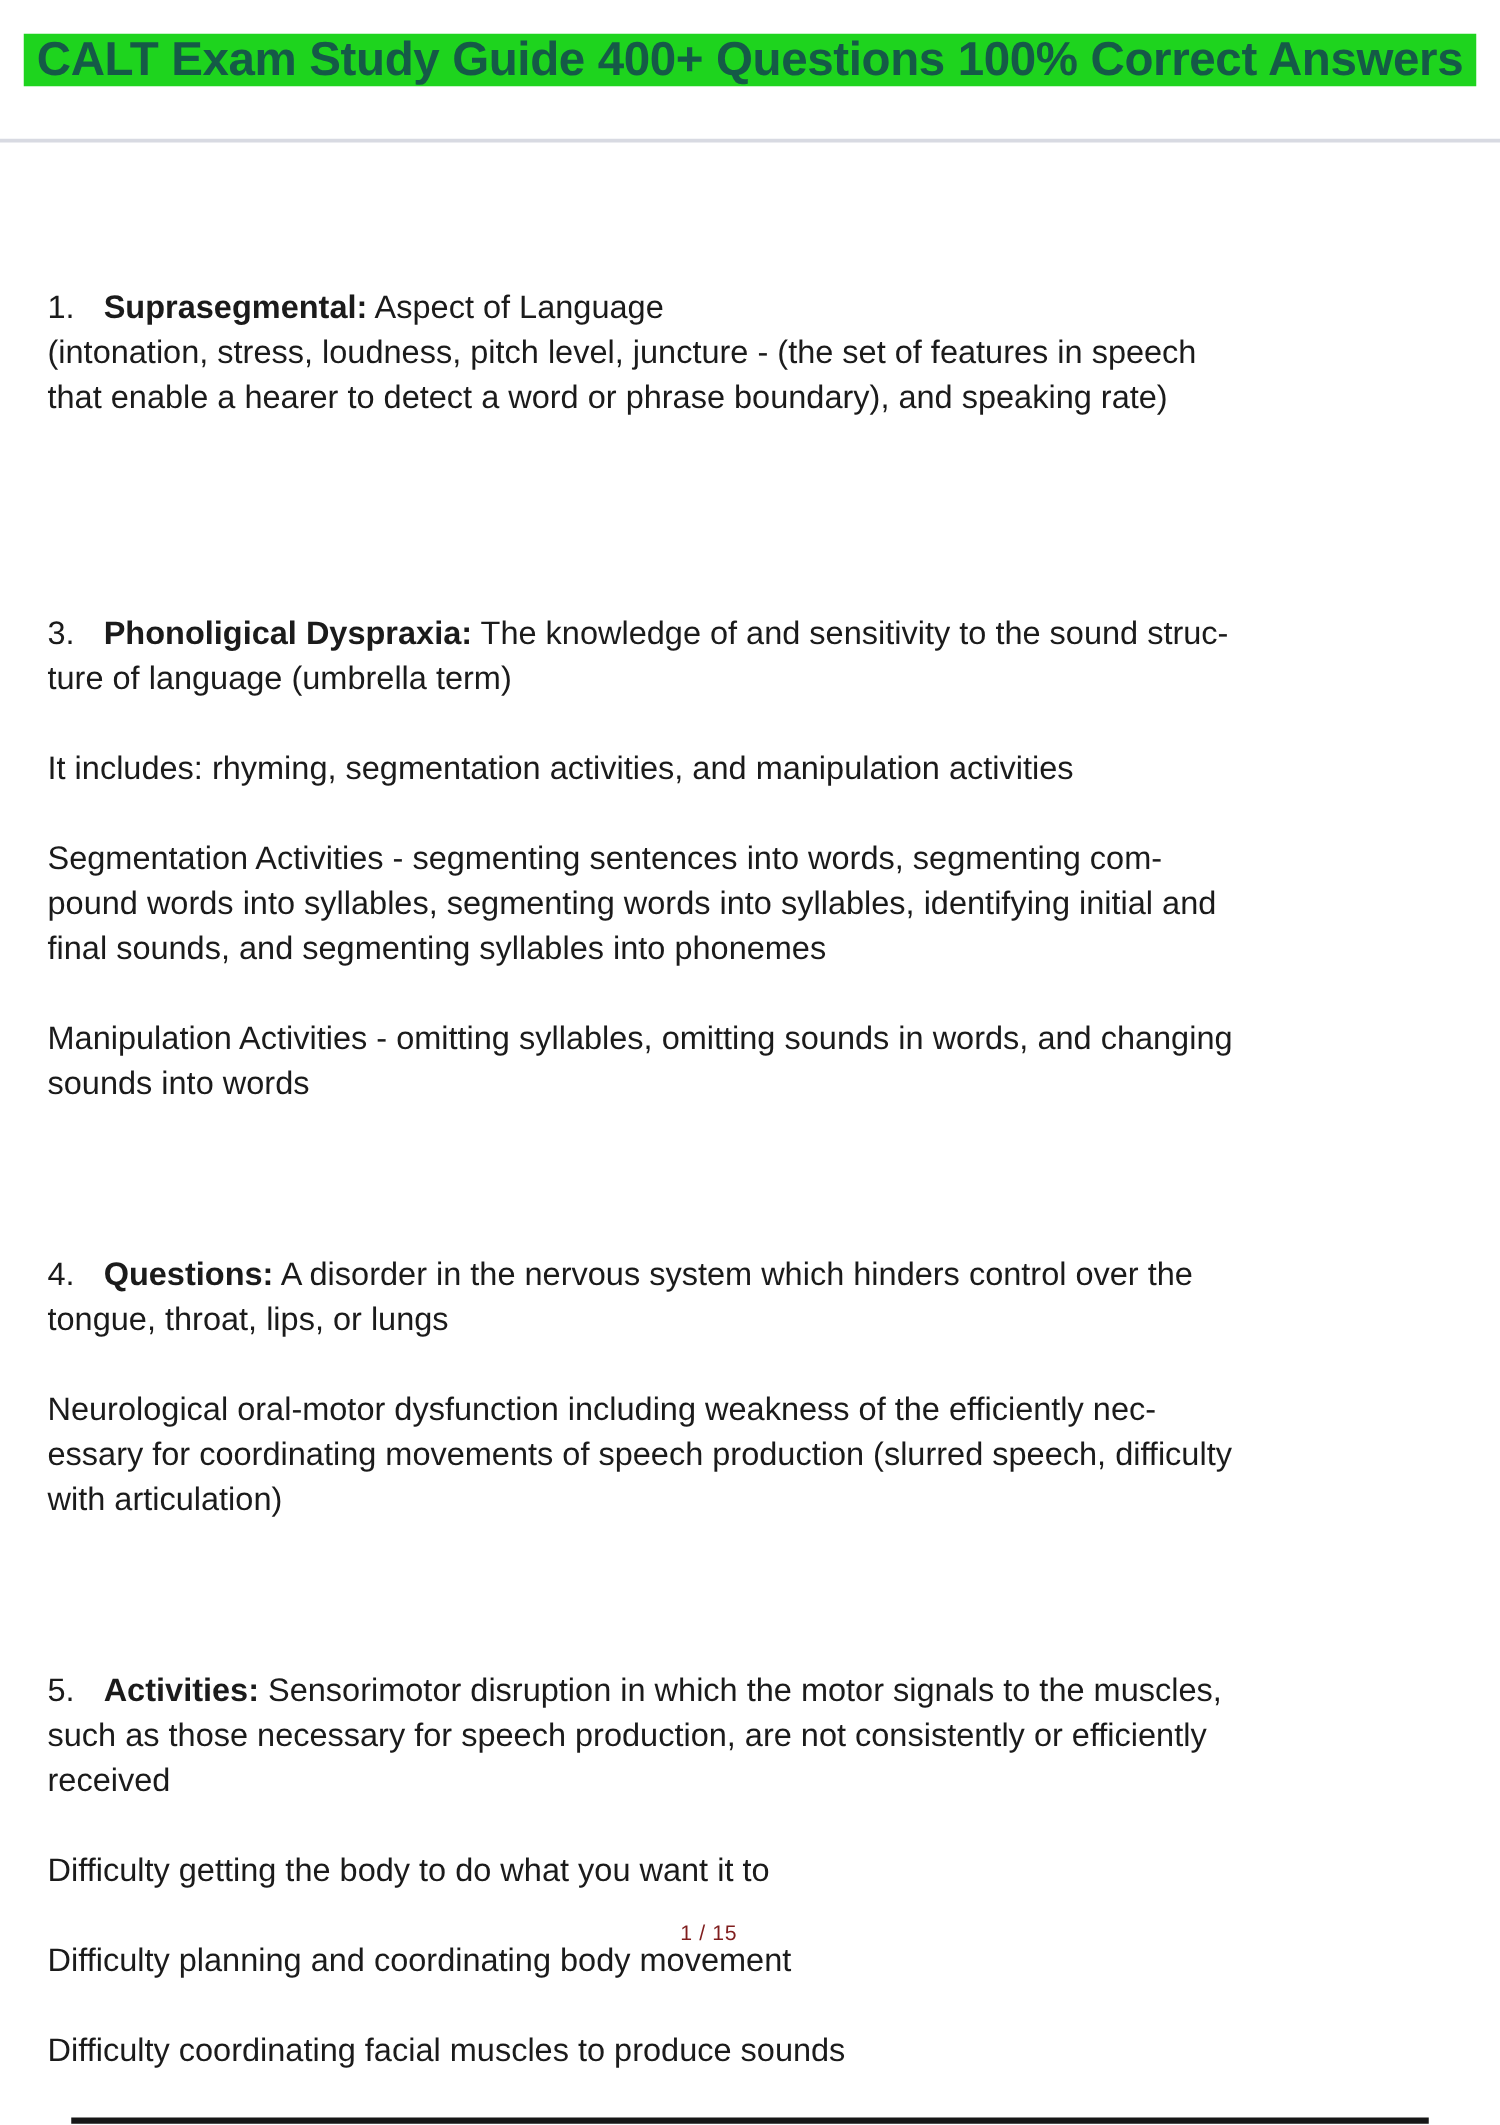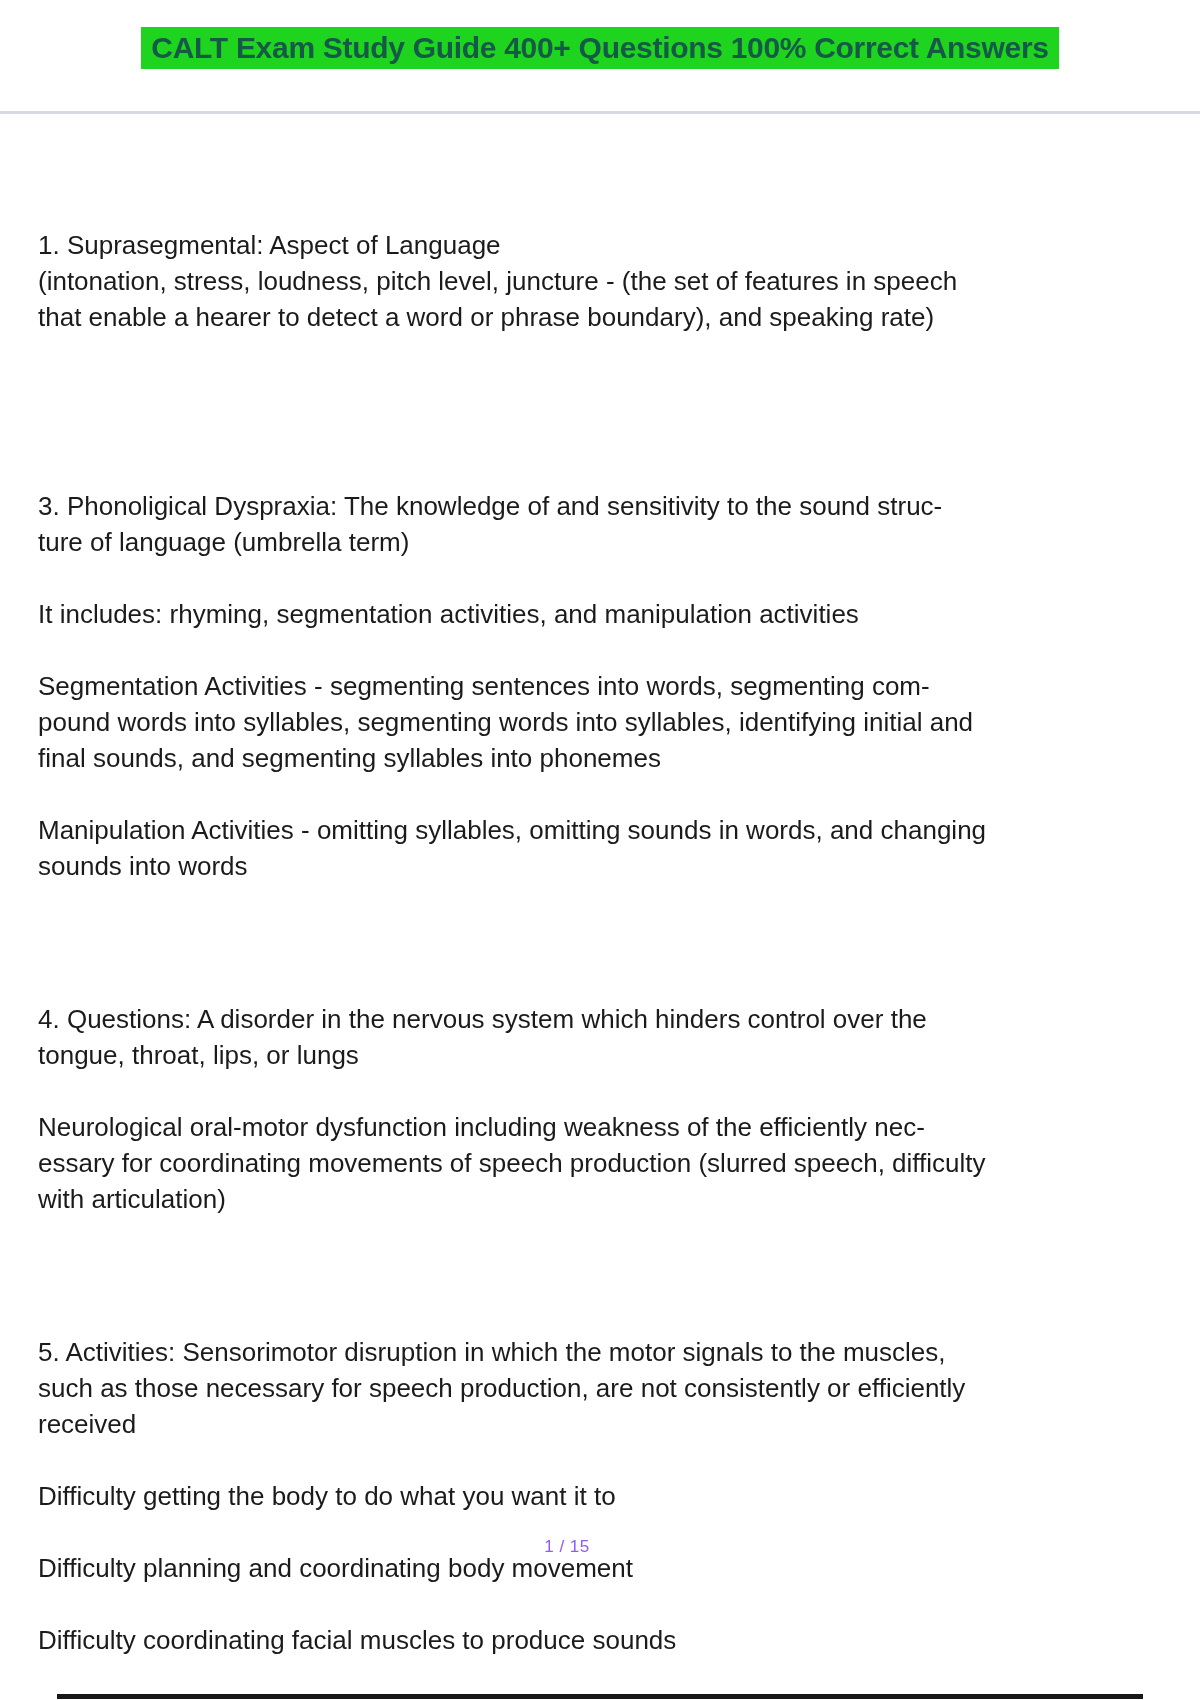--- a/index.html
+++ b/index.html
@@ -12,21 +12,21 @@
     color:#1b1b1b;
   }
   .title-row{
     padding-top:27px;
     text-align:center;
   }
   .title-highlight{
     display:inline-block;
     background:#1ed41e;
     color:#155a47;
-    font-size:30px;
+    font-size:38px;
     font-weight:bold;
     line-height:36px;
     padding:3px 10px;
     letter-spacing:-0.3px;
     white-space:nowrap;
   }
   .divider{
     position:absolute;
     left:0;top:111px;
     width:1200px;height:3px;
@@ -34,30 +34,30 @@
   }
   .content{
     position:absolute;
     left:38px;top:119px;
     width:1130px;
     font-size:26px;
     line-height:36px;
     white-space:pre;
   }
   .item{margin:0 0 9px 0;}
-  .item .term{font-weight:normal;}
+  .item .term{font-weight:bold;margin-left:16px;}
   .page-number{
     position:absolute;
     left:0;top:1537px;
     width:1108px;
     padding-left:26px;
     box-sizing:border-box;
     text-align:center;
     font-size:17px;
-    color:#8b5cf6;
+    color:#7f1d1d;
     letter-spacing:0.5px;
   }
   .bottom-rule{
     position:absolute;
     left:57px;top:1694px;
     width:1086px;height:5px;
     background:#171717;
   }
 </style>
 </head>

